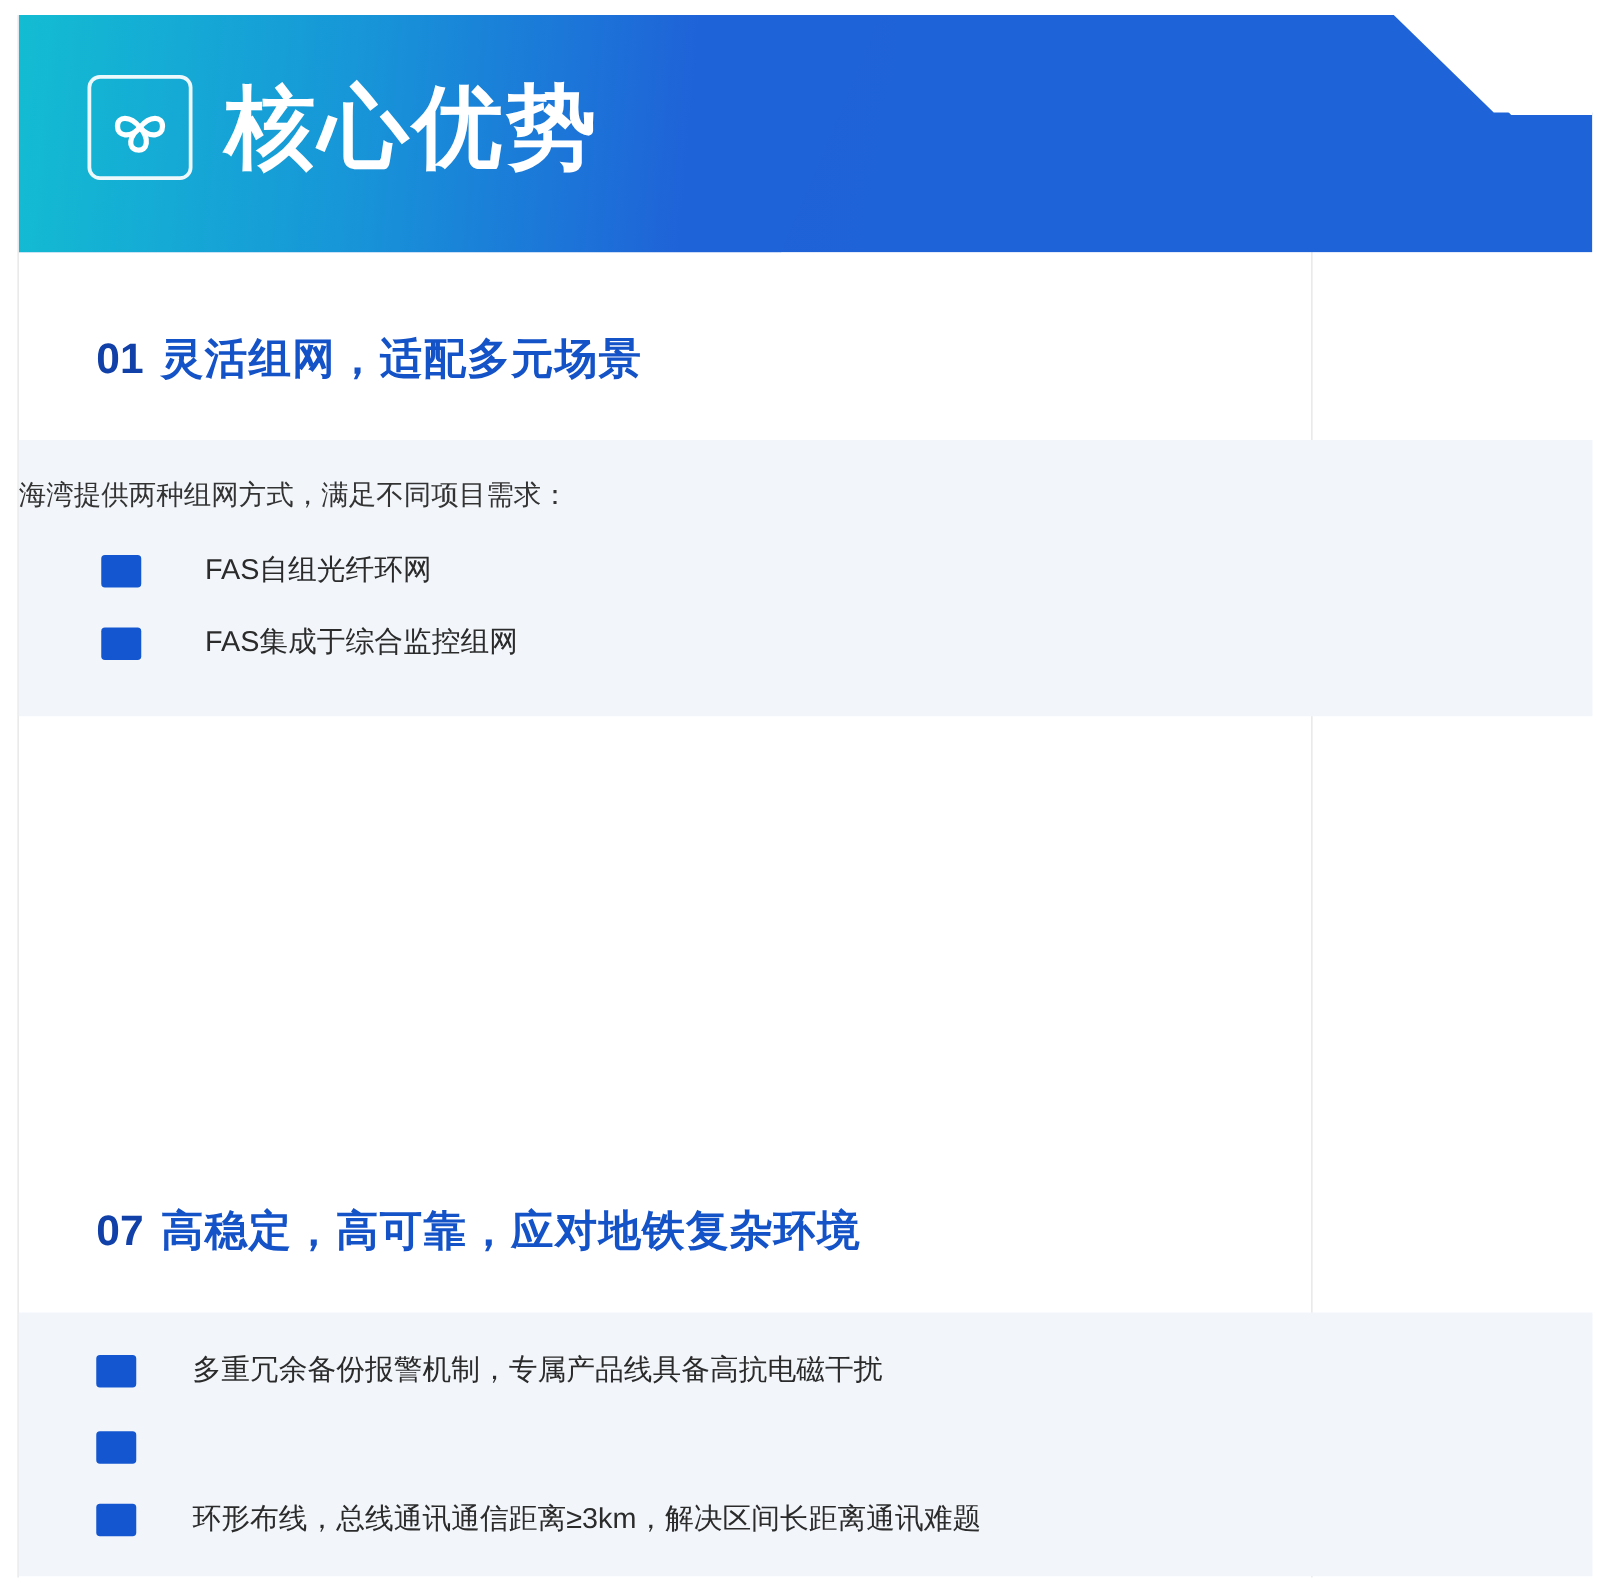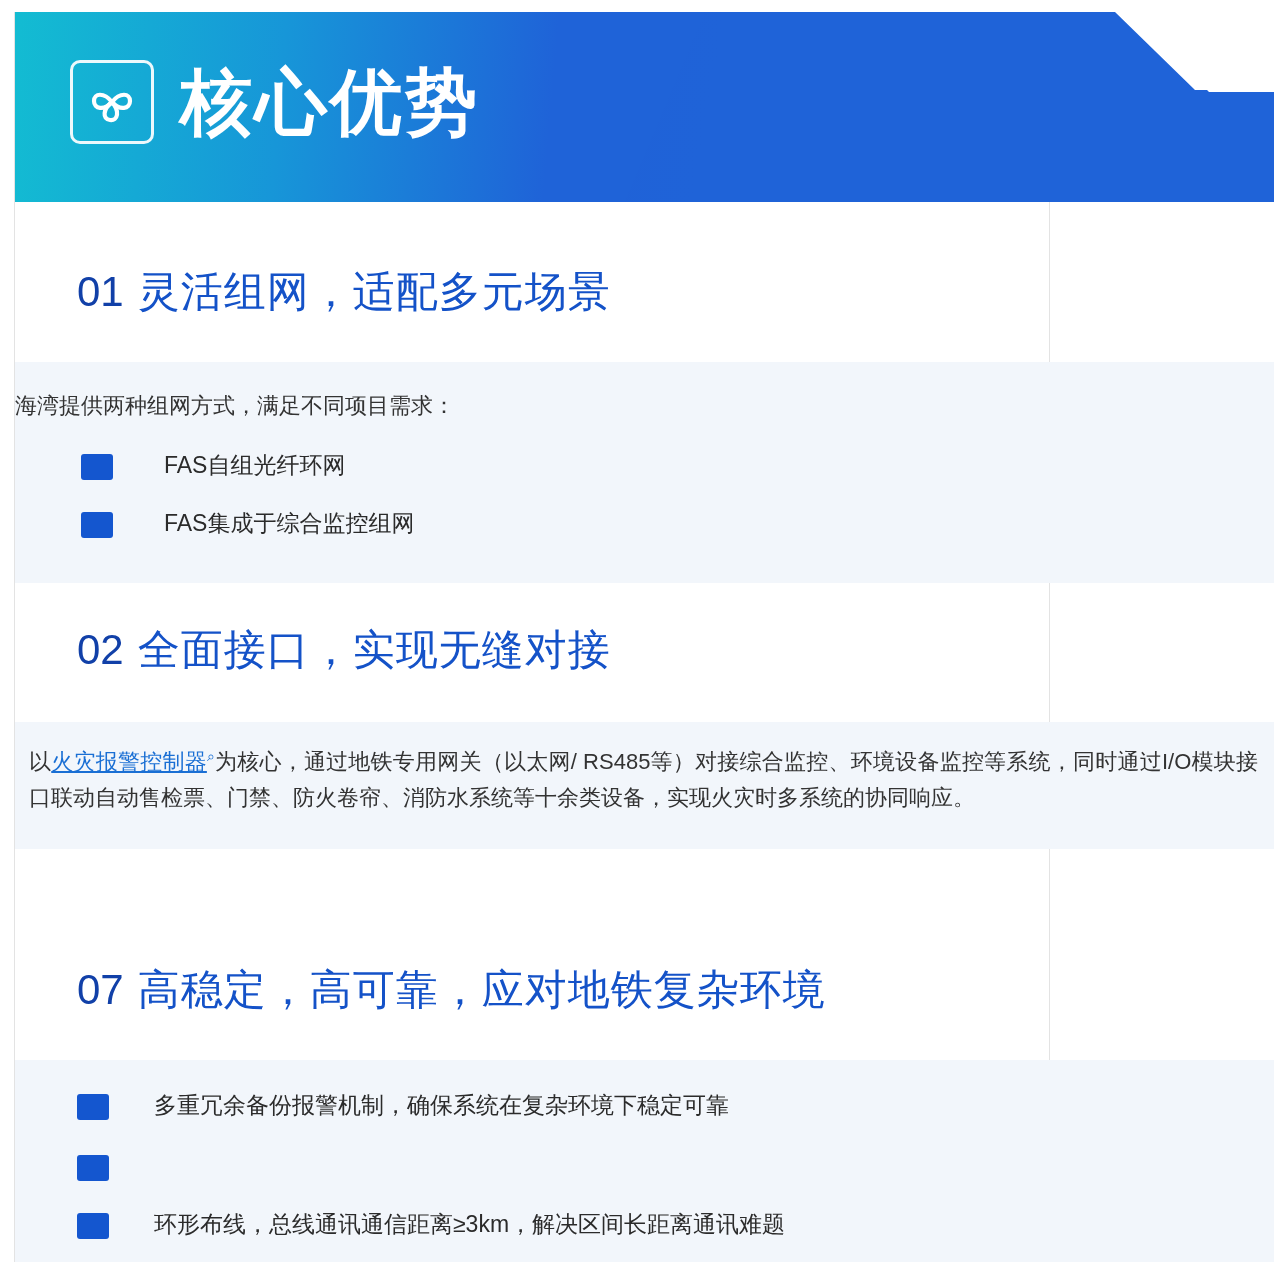--- a/index.html
+++ b/index.html
@@ -106,22 +106,22 @@
     font-family: "Liberation Sans", "DejaVu Sans", sans-serif;
   }
 
   
   .section {
     position: absolute;
     left: 15px;
     width: 1259px;
   }
   .sec-head {
-    font-size: 42px;
-    font-weight: normal;
+    font-size: 34px;
+    font-weight: bold;
     color: #1452c8;
     letter-spacing: 1px;
     white-space: nowrap;
   }
   .sec-head .num {
     color: #1140a8;
     font-family: "Liberation Sans", sans-serif;
     letter-spacing: 0px;
     margin-right: 14px;
   }
@@ -221,37 +221,29 @@
         <span class="bullet-sq"></span>
         <span class="bullet-txt">FAS自组光纤环网</span>
       </div>
       <div class="bullet-row">
         <span class="bullet-sq"></span>
         <span class="bullet-txt">FAS集成于综合监控组网</span>
       </div>
     </div>
   </div>
 
-  <div class="section" id="sec2">
-    <div class="sec-head">
-      <span class="num">02</span><span>全面接口，实现无缝对接</span>
-    </div>
-    <div class="sec-body">
-      <div class="para"><span>以</span><a class="link" href="#">火灾报警控制器</a><span class="link-sup">⌕</span><span>为核心，通过地铁专用网关（以太网/ RS485等）对接综合监控、环境设备监控等系统，同时通过I/O模块接口联动自动售检票、门禁、防火卷帘、消防水系统等十余类设备，实现火灾时多系统的协同响应。</span></div>
-    </div>
-  </div>
 
   <div class="section" id="sec3">
     <div class="sec-head">
       <span class="num">07</span><span>高稳定，高可靠，应对地铁复杂环境</span>
     </div>
     <div class="sec-body">
       <div class="bullet-row">
         <span class="bullet-sq"></span>
-        <span class="bullet-txt">多重冗余备份报警机制，确保系统在复杂环境下稳定可靠</span>
+        <span class="bullet-txt">多重冗余备份报警机制，专属产品线具备高抗电磁干扰</span>
       </div>
       <div class="bullet-row">
         <span class="bullet-sq"></span>
       </div>
       <div class="bullet-row">
         <span class="bullet-sq"></span>
         <span class="bullet-txt">环形布线，总线通讯通信距离≥3km，解决区间长距离通讯难题</span>
       </div>
     </div>
   </div>

